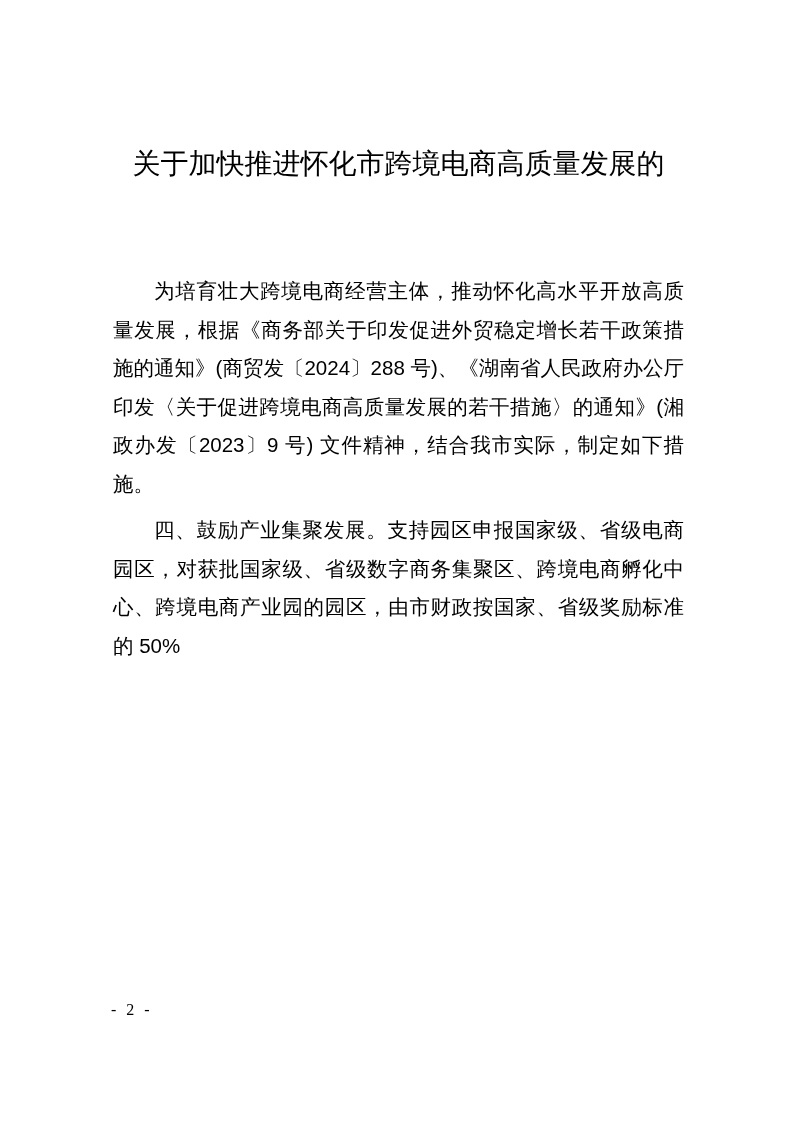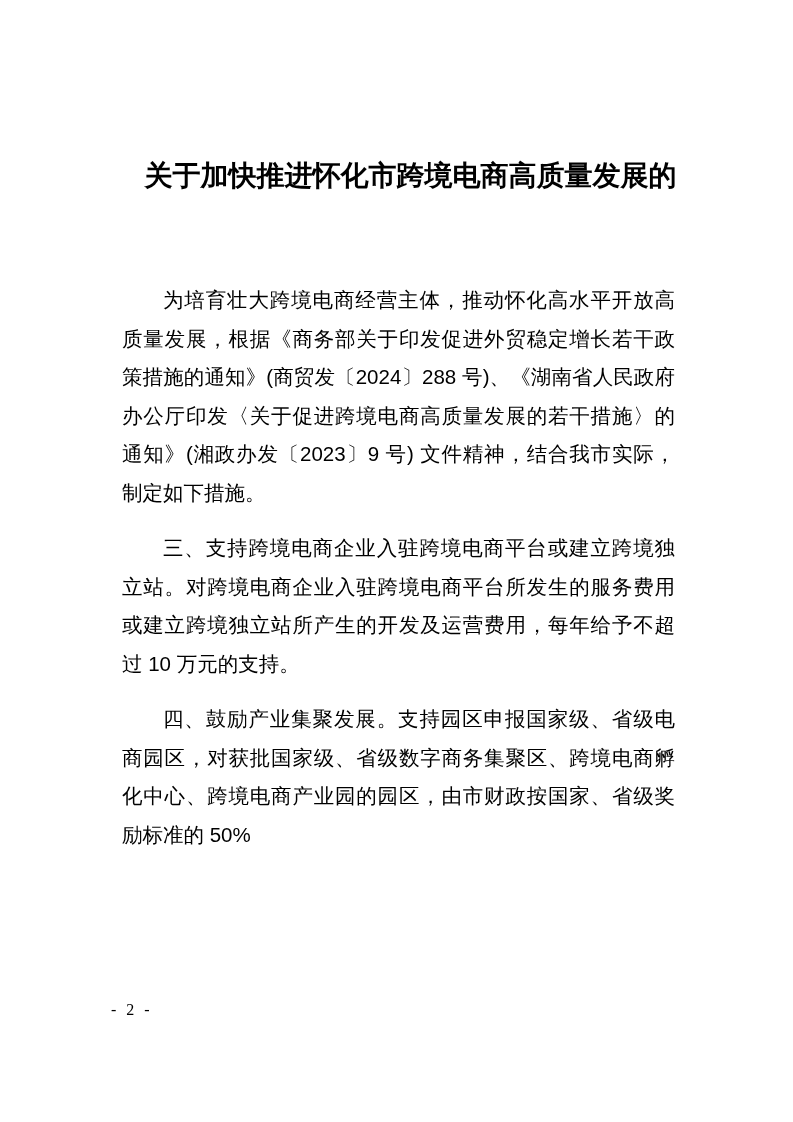--- a/index.html
+++ b/index.html
@@ -14,40 +14,40 @@
     background: #ffffff;
     color: #000000;
     font-family: "Liberation Sans", "DejaVu Sans", sans-serif;
     overflow: hidden;
   }
   .doc-title {
     position: absolute;
     top: 140px;
     left: 105px;
     width: 587px;
-    margin: 12px;
+    margin: 0;
     text-align: center;
     font-size: 28px;
-    font-weight: bold;
+    font-weight: normal;
     line-height: 47px;
   }
   .doc-title .title-line {
     display: block;
   }
   .doc-body {
     position: absolute;
     top: 264px;
     left: 105px;
     width: 587px;
     font-size: 20.5px;
     line-height: 38.5px;
     text-align: justify;
   }
   .doc-body p {
-    margin: 17px;
+    margin: 8px;
     padding: 0;
     text-indent: 2em;
   }
   .page-footer {
     position: absolute;
     left: 111px;
     top: 1001px;
     font-family: "Liberation Serif", "DejaVu Serif", serif;
     font-size: 16px;
     letter-spacing: 3px;
@@ -58,21 +58,20 @@
 <body>
 
 <div class="page">
 
   <h1 class="doc-title">
     <span class="title-line">关于加快推进怀化市跨境电商高质量发展的</span>
   </h1>
 
   <div class="doc-body">
     <p>为培育壮大跨境电商经营主体，推动怀化高水平开放高质量发展，根据《商务部关于印发促进外贸稳定增长若干政策措施的通知》(商贸发〔2024〕288 号)、《湖南省人民政府办公厅印发〈关于促进跨境电商高质量发展的若干措施〉的通知》(湘政办发〔2023〕9 号) 文件精神，结合我市实际，制定如下措施。</p>
-    <p>三、支持跨境电商企业入驻跨境电商平台或建立跨境独立站。对跨境电商企业入驻跨境电商平台所发生的服务费用或建立跨境独立站所产生的开发及运营费用，每年给予不超过 10 万元的支持。</p>
     <p>四、鼓励产业集聚发展。支持园区申报国家级、省级电商园区，对获批国家级、省级数字商务集聚区、跨境电商孵化中心、跨境电商产业园的园区，由市财政按国家、省级奖励标准的 50%</p>
   </div>
 
   <div class="page-footer">
     <span>- 2 -</span>
   </div>
 
 </div>
 
 </body></html>

